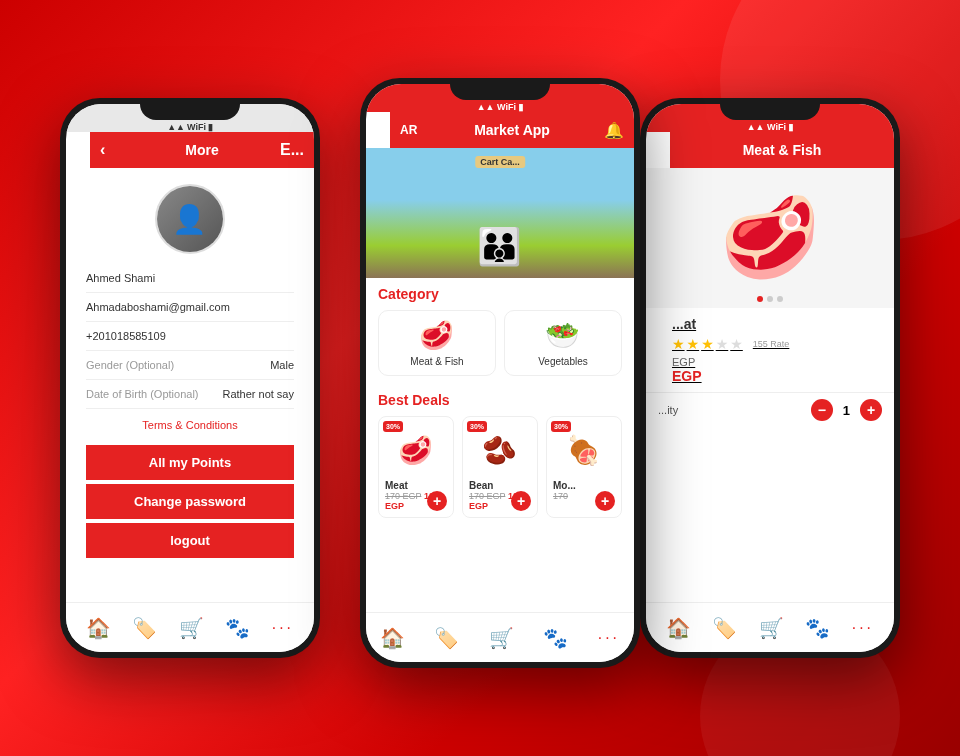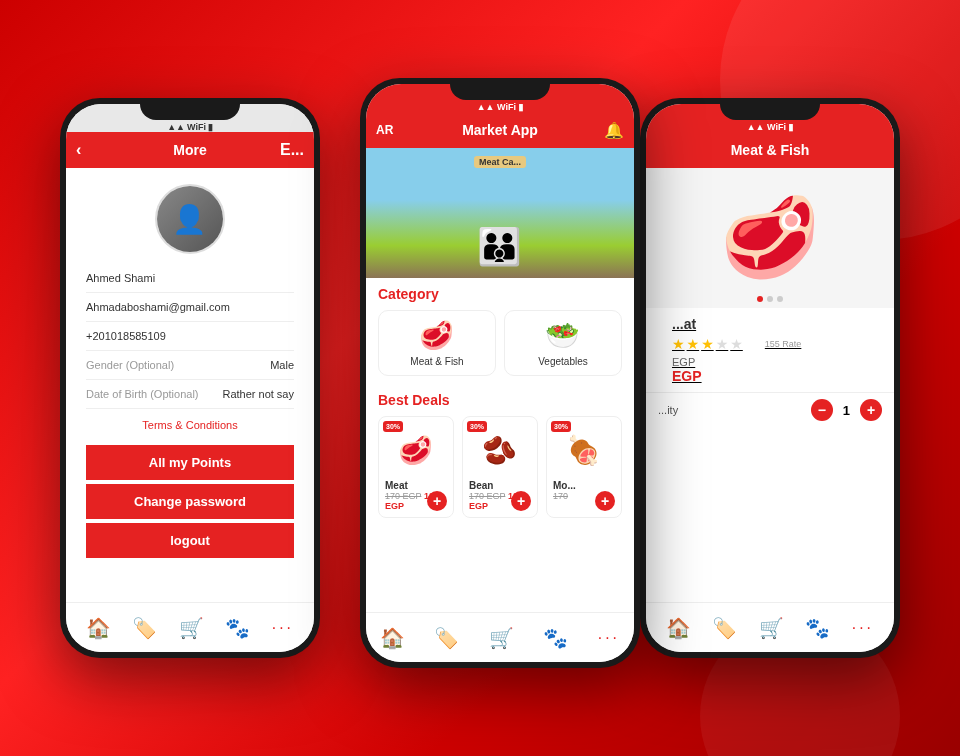--- a/index.html
+++ b/index.html
@@ -122,20 +122,21 @@
       color: white;
       text-align: center;
       padding: 6px 10px;
       font-size: 14px;
       font-weight: 600;
       display: flex;
       align-items: center;
       justify-content: center;
       position: relative;
       height: 36px;
+      margin-left: 24px;
     }
     .app-header .back-btn {
       position: absolute;
       left: 10px;
       font-size: 16px;
       color: white;
     }
     .app-header .header-left {
       position: absolute;
       left: 10px;
@@ -387,21 +388,21 @@
       color: #333;
     }
     .stars {
       display: flex;
       align-items: center;
       gap: 2px;
       margin: 4px 0;
     }
     .star { color: #ffc107; font-size: 14px; }
     .star.empty { color: #ddd; }
-    .rate-count { font-size: 9px; color: #999; margin-left: 20px; }
+    .rate-count { font-size: 9px; color: #999; margin-left: 8px; }
     .price-row {
       font-size: 11px;
       color: #666;
     }
     .price-egp-red {
       font-size: 14px;
       font-weight: 700;
       color: #e52222;
     }
     .desc-title {
@@ -567,21 +568,21 @@
       <div class="app-header">
         <span class="header-left">AR</span>
         <span>Market App</span>
         <span class="header-right">🔔</span>
       </div>
 
       <div class="center-content">
 
         <div class="banner">
           <div class="banner-people">
-            <div class="banner-overlay-text">Meat Ca...</div>
+            <div class="banner-overlay-text">Cart Ca...</div>
             <div class="banner-fig">🧑‍🧑‍🧒</div>
           </div>
         </div>
 
         <div class="section-title">Category</div>
         <div class="category-grid">
           <div class="category-item">
             <div class="category-icon">🥩</div>
             <div>Meat &amp; Fish</div>
           </div>

